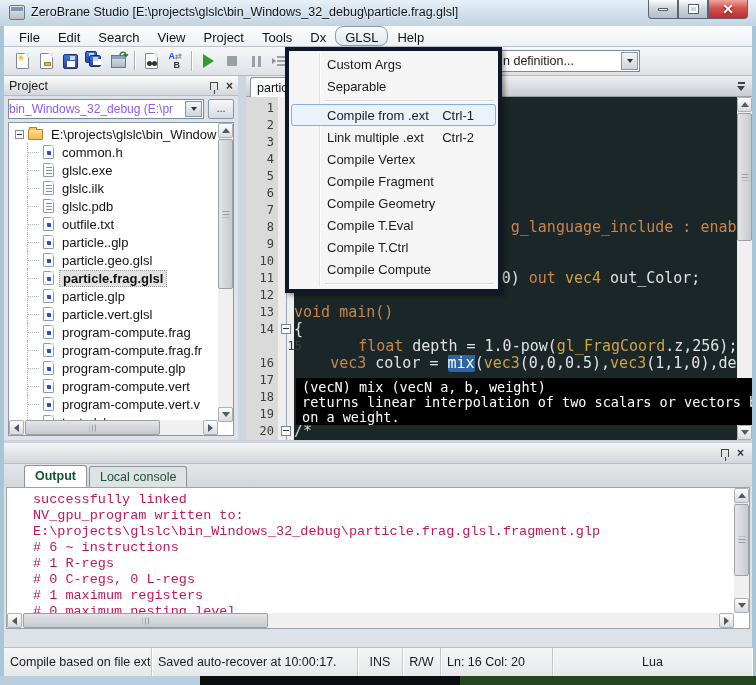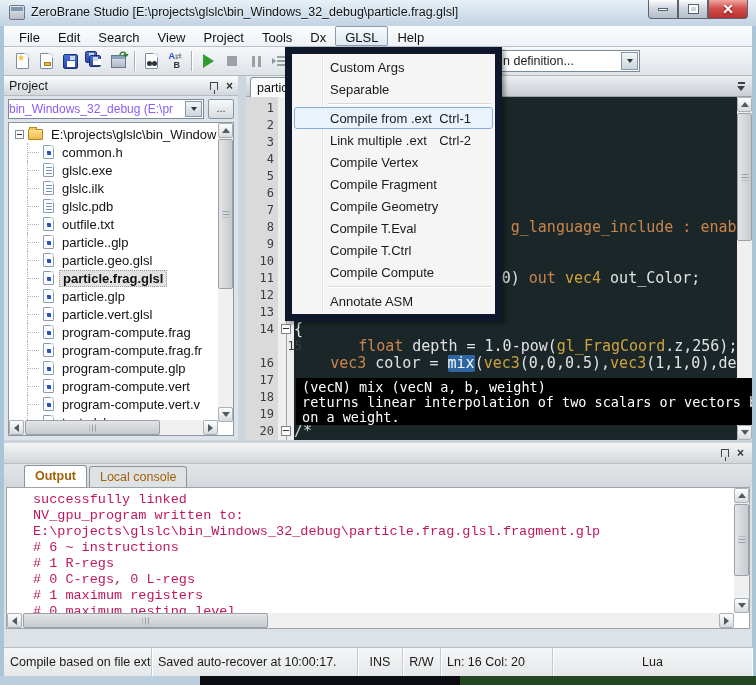--- a/index.html
+++ b/index.html
@@ -23,21 +23,21 @@
   .glyph-restore { width:9px; height:8px; border:2px solid #fff; outline:1px solid #55606c; background:transparent; }
   .glyph-close { color:#fff; font-size:14px; font-weight:bold; text-shadow:0 1px 2px rgba(60,0,0,.7); line-height:1; }
 
   .frame-left  { position:absolute; left:0; top:26px; width:4px;  height:651px; background:#aac4d8; }
   .frame-right { position:absolute; right:0; top:26px; width:4px; height:651px; background:#aac4d8; }
 
   
   .menubar { position:absolute; left:4px; top:26px; width:748px; height:21px;
     background:linear-gradient(#fcfdfe,#eef2f6); border-bottom:1px solid #b9c2cb; display:flex; align-items:stretch; padding-left:6px; }
   .menu-item { padding:2px 9px; font-size:13px; line-height:20px; color:#111; }
-  .menu-item.active { border:1px solid #8a9bac; border-radius:2px; background:linear-gradient(#f6fafd,#dde8f2); line-height:18px; margin-top:0px; }
+  .menu-item.active { border:1px solid #8a9bac; border-radius:8px; background:linear-gradient(#f6fafd,#dde8f2); line-height:18px; margin-top:0px; }
 
   
   .toolbar { position:absolute; left:4px; top:47px; width:748px; height:29px;
     background:linear-gradient(#f7f8fa,#dde2e7); border-bottom:1px solid #b3b9bf; display:flex; align-items:center; padding-left:6px; }
   .tbtn { width:24px; height:24px; display:flex; align-items:center; justify-content:center; position:relative; }
   .tsep { width:1px; height:20px; background:#aab0b6; margin:0 4px; box-shadow:1px 0 0 #fff; }
   .page { width:13px; height:16px; background:#fff; border:1px solid #7c8aa0; border-radius:1px; position:relative; }
   .page::before { content:""; position:absolute; right:-1px; top:-1px; border-style:solid; border-width:0 5px 5px 0; border-color:transparent #dfe6ef transparent transparent; }
   .star { position:absolute; left:1px; top:0px; width:7px; height:7px; background:#f4c430; clip-path:polygon(50% 0,63% 35%,100% 38%,70% 60%,82% 100%,50% 76%,18% 100%,30% 60%,0 38%,37% 35%); }
   .openmark { position:absolute; left:3px; bottom:2px; width:7px; height:4px; background:#e8b84a; border:1px solid #a87f1e; }
@@ -134,34 +134,34 @@
   .foldbox::before { content:""; position:absolute; left:1px; right:1px; top:3px; height:1px; background:#30363c; }
   .foldline { position:absolute; left:40px; width:1px; background:#9aa2aa; }
   .ed-vscroll { position:absolute; right:0; top:0; width:15px; height:100%; background:#f0f0f0; }
 
   
   .tooltip { position:absolute; left:296px; top:378px; width:456px; height:47px; background:#000; color:#fff;
     font-family:"DejaVu Sans Mono",monospace; font-size:13.5px; line-height:15px; padding:2px 6px; overflow:hidden; z-index:40; }
   .tooltip div { white-space:pre; }
 
   
-  .ddmenu { position:absolute; left:285px; top:47px; width:217px; background:#f5f5f5; border:7px solid #0f172a;
+  .ddmenu { position:absolute; left:285px; top:47px; width:217px; background:#f5f5f5; border:4px solid #0f172a;
     box-shadow:3px 3px 4px rgba(0,0,0,.35); z-index:50; padding:2px; }
   .ddmenu .gutterline { position:absolute; left:30px; top:2px; bottom:2px; width:1px; background:#e2e2e2; box-shadow:1px 0 0 #fff; }
   .dd-item { position:relative; height:22px; font-size:13px; color:#1a1a1a; display:flex; align-items:center; padding:0 8px 0 36px; }
   .dd-item .sc { margin-left:auto; padding-right:14px; }
   .dd-item.hl { background:#eaf3fc; border:1px solid #86aede; border-radius:3px; padding:0 7px 0 35px; height:22px; }
   .dd-sep { height:1px; background:#d9d9d9; margin:3px 2px 3px 34px; box-shadow:0 1px 0 #fff; }
 
   
   .splitter-h { position:absolute; left:4px; top:440px; width:748px; height:3px; background:#ccd3da; }
   .bot-panel { position:absolute; left:4px; top:443px; width:748px; height:204px; background:#dde2e7; }
   .bot-header { height:21px; background:linear-gradient(#f4f5f6,#d2d6da); border-bottom:1px solid #b9bec3; display:flex; align-items:center; justify-content:flex-end; padding:0 8px; }
   .bot-tabs { height:23px; display:flex; align-items:flex-end; padding-left:20px; background:linear-gradient(#e3e6e9,#d3d7db); }
-  .btab { height:21px; padding:0 10px; font-size:12.5px; line-height:21px; border:1px solid #8a929a; border-bottom:none; border-radius:3px 3px 0 0; background:#dfe2e5; color:#a16207; margin-right:2px; }
+  .btab { height:21px; padding:0 10px; font-size:12.5px; line-height:21px; border:1px solid #8a929a; border-bottom:none; border-radius:3px 3px 0 0; background:#dfe2e5; color:#14532d; margin-right:2px; }
   .btab.active { background:#fff; font-weight:bold; height:22px; }
   .bot-content { position:absolute; left:2px; top:44px; width:744px; height:142px; background:#fff; border:1px solid #9aa2aa; overflow:hidden; }
   .out-line { position:absolute; left:26px; right:18px; height:16px; font-family:"Liberation Mono",monospace; font-size:13.5px; line-height:16px; color:#be185d; white-space:pre; overflow:hidden; }
   .out-marker { position:absolute; left:4px; width:6px; height:14px; background:#b4b9be; border:1px solid #8a9098; }
 
   
   .statusbar { position:absolute; left:4px; top:647px; width:748px; height:29px; background:linear-gradient(#f4f5f6,#e6e8ea); border-top:1px solid #b6bcc2; display:flex; }
   .st-cell { border-right:1px solid #c3c9cf; box-shadow:1px 0 0 #fff; font-size:12.5px; color:#1a1a1a; line-height:28px; white-space:nowrap; overflow:hidden; padding:0 6px; }
   .st-cell.center { text-align:center; padding:0; }
   .st0{width:148px} .st1{width:206px} .st2{width:45px} .st3{width:38px} .st4{width:112px} .st5{flex:1; border-right:none; text-align:center;}
@@ -537,23 +537,20 @@
       <div class="dd-item">
         <span>Compile T.Eval</span>
       </div>
       <div class="dd-item">
         <span>Compile T.Ctrl</span>
       </div>
       <div class="dd-item">
         <span>Compile Compute</span>
       </div>
       <div class="dd-sep"></div>
-      <div class="dd-item">
-        <span>Annotate ASM</span>
-      </div>
     </div>
 
   <div class="splitter-h"></div>
   <div class="bot-panel">
     <div class="bot-header">
       <span class="pin-ic"></span>
       <span class="x-ic">×</span>
     </div>
     <div class="bot-tabs" id="bot-tabs">
         <div class="btab active">Output</div>

